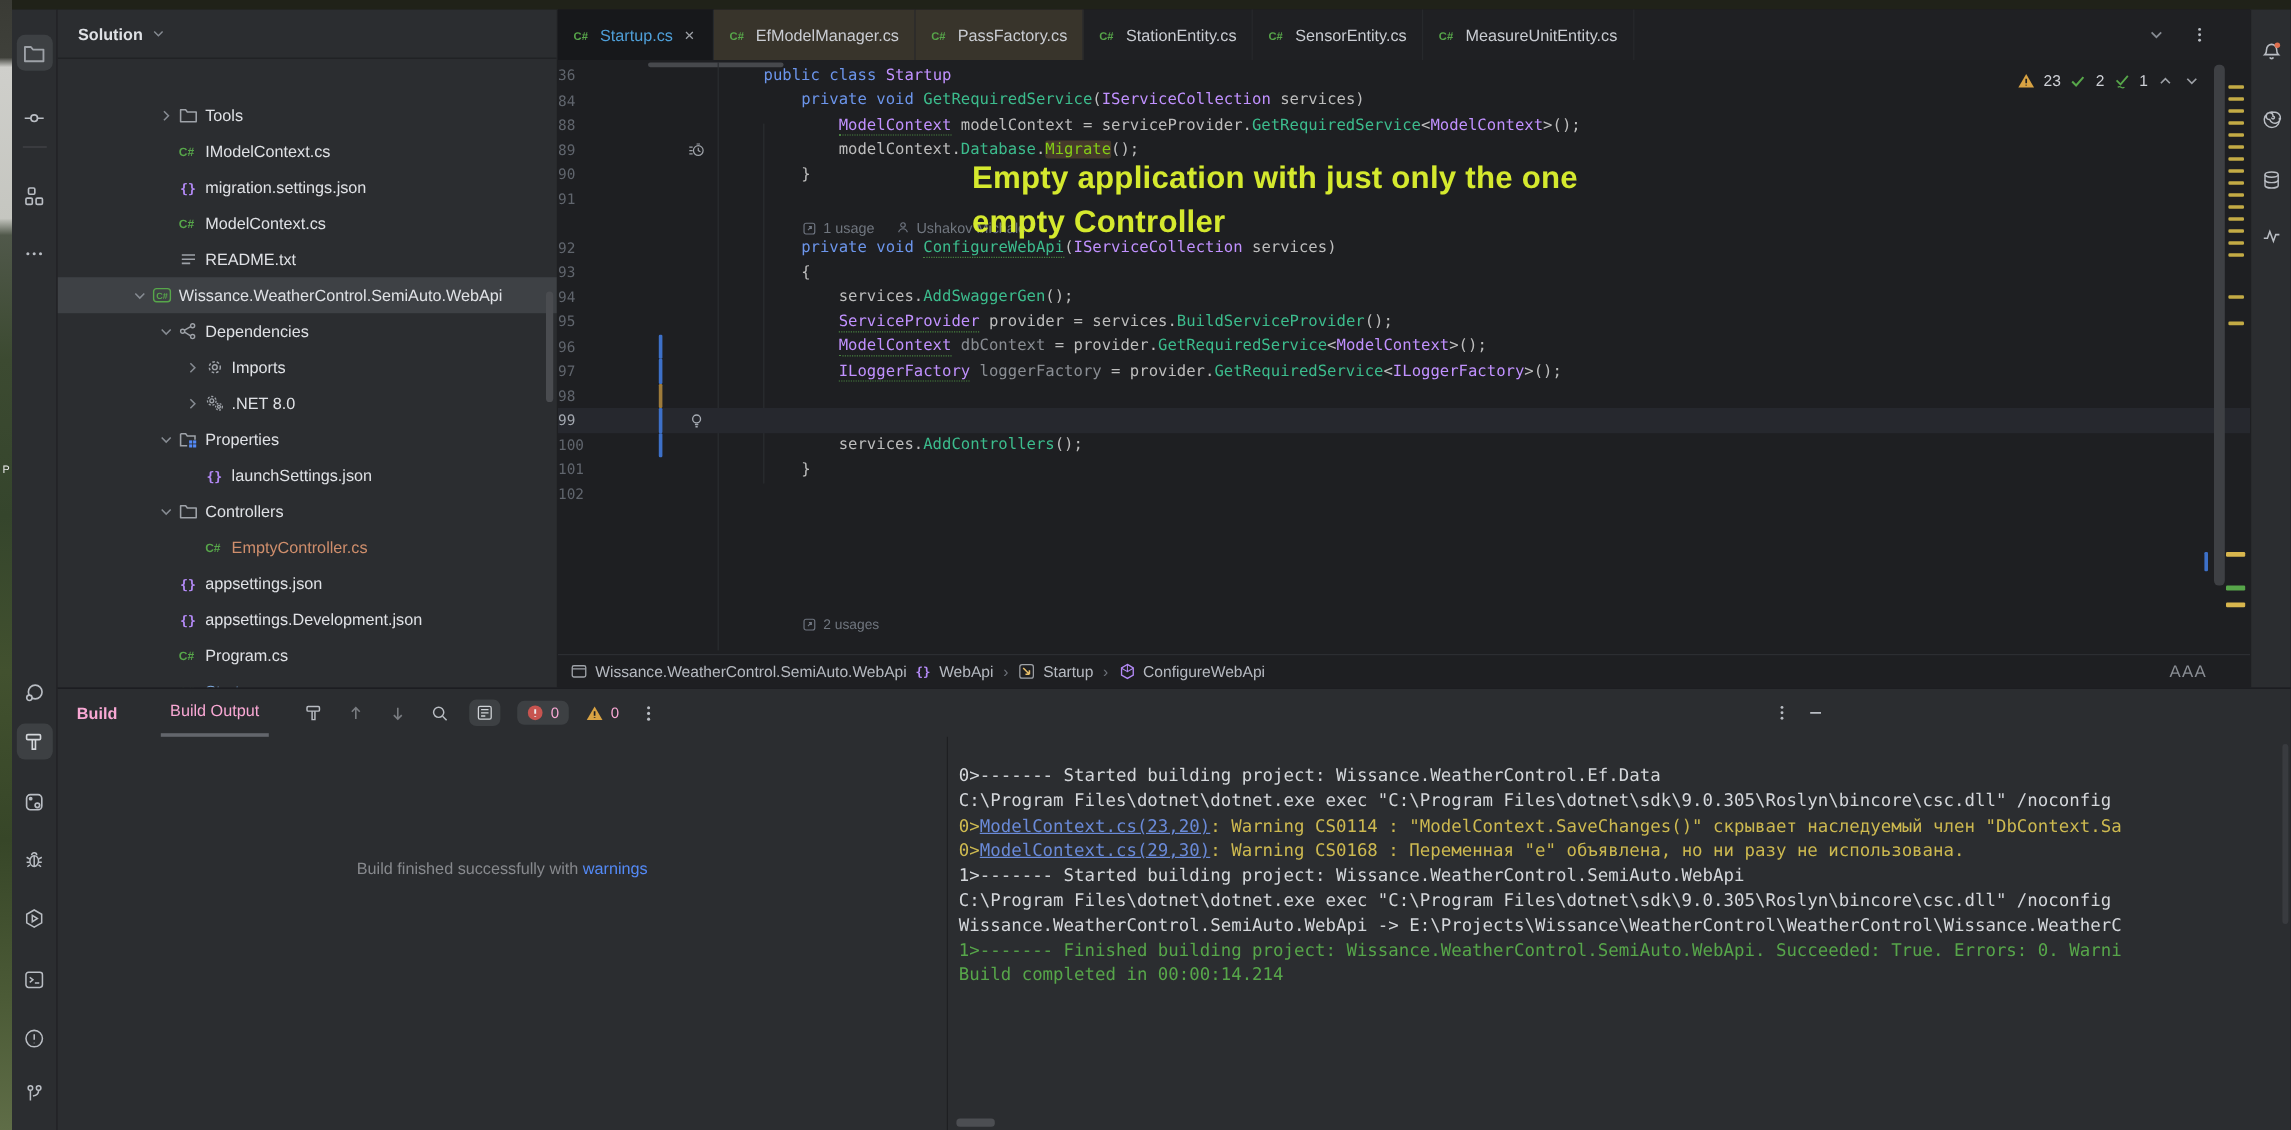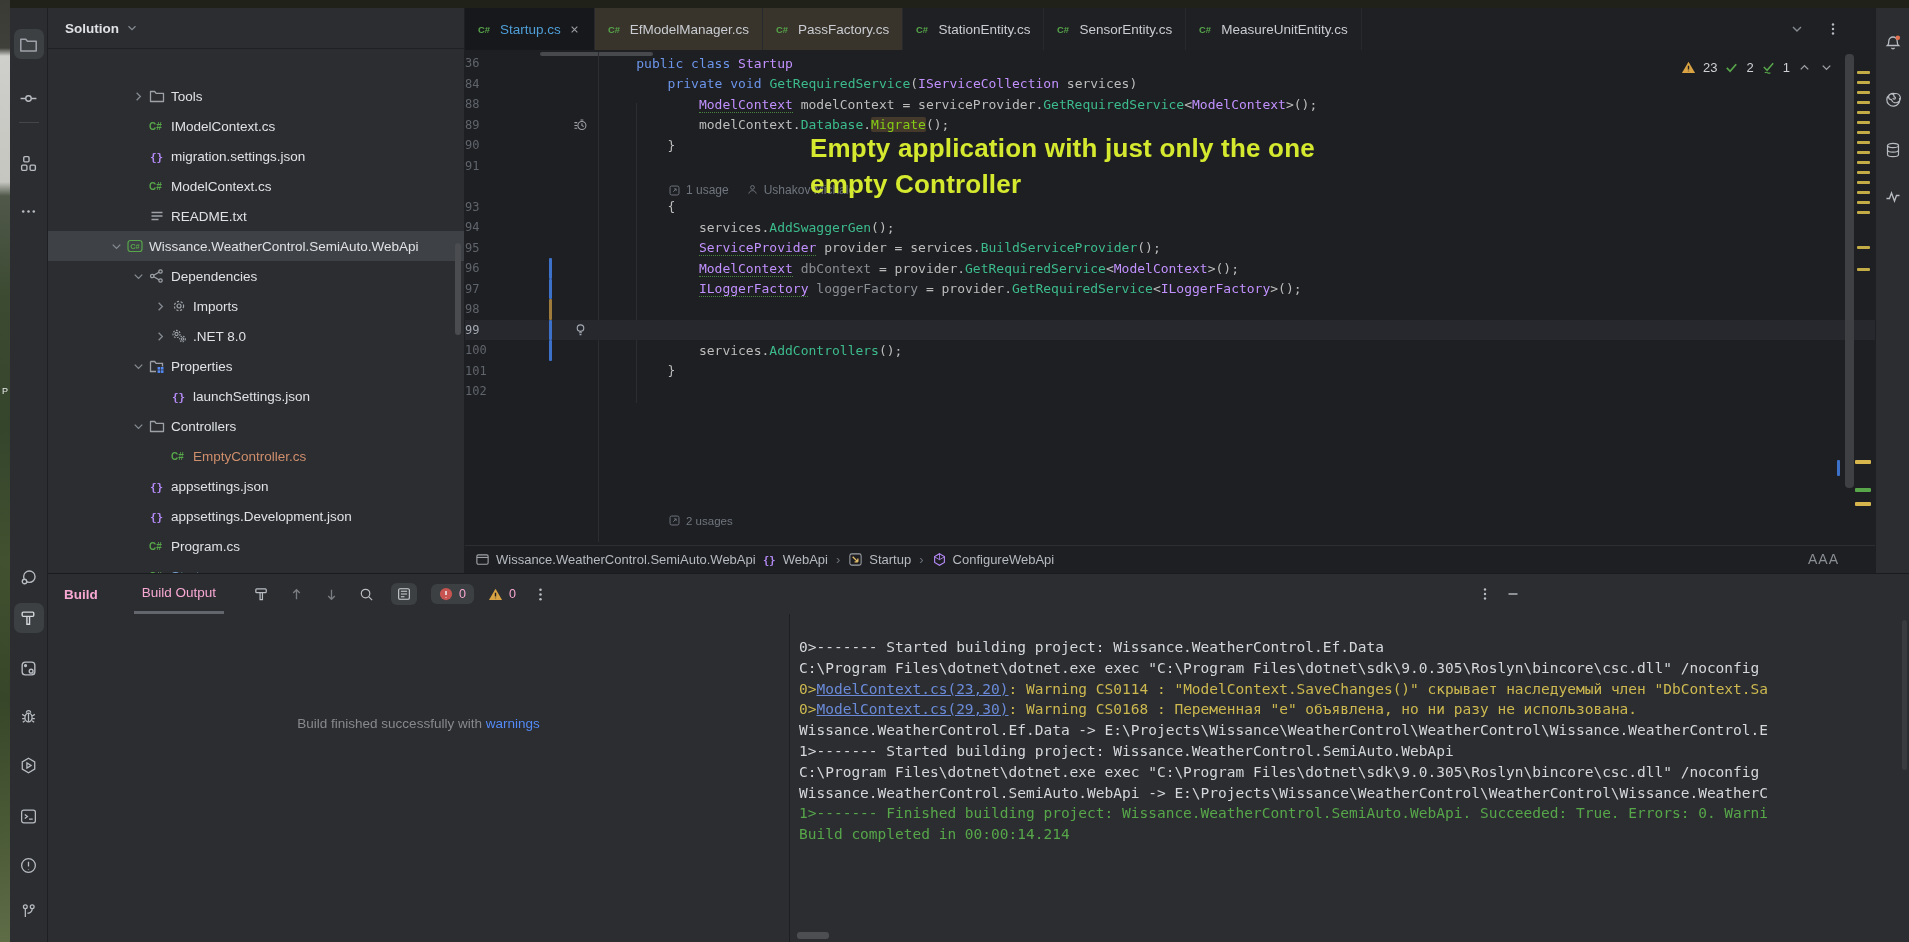--- a/index.html
+++ b/index.html
@@ -572,20 +572,25 @@
           <span>
             <svg viewBox="0 0 16 16" fill="none" stroke="#6f7580" stroke-width="1.2">
               <circle cx="8" cy="5.5" r="2.3"></circle>
               <path d="M3.5 13c.8-2.6 2.4-3.6 4.5-3.6s3.7 1 4.5 3.6"></path>
             </svg>
           </span>
           <span>Ushakov Michale *</span>
         </span>
       </div>
       <div class="crow">
+        <span class="lnum">92</span>
+        <span class="gico"></span>
+        <span class="ctext" style="padding-left: 8ch;"><span class="tk-kw">private </span><span class="tk-kw">void </span><span class="tk-mthu">ConfigureWebApi</span><span class="tk-pln">(</span><span class="tk-cls">IServiceCollection</span><span class="tk-pln"> services)</span></span>
+      </div>
+      <div class="crow">
         <span class="lnum">93</span>
         <span class="gico"></span>
         <span class="ctext" style="padding-left: 8ch;"><span class="tk-pln">{</span></span>
       </div>
       <div class="crow">
         <span class="lnum">94</span>
         <span class="gico"></span>
         <span class="ctext" style="padding-left: 12ch;"><span class="tk-pln">services.</span><span class="tk-mth">AddSwaggerGen</span><span class="tk-pln">();</span></span>
       </div>
       <div class="crow">
@@ -834,21 +839,20 @@
     <div class="b-msg">
       <span>Build finished successfully with </span><a class="b-link">warnings</a>
     </div>
   </div>
   <div class="console">
     <div id="console-lines">
         <div class="cline"><span class="c-plain">0&gt;------- Started building project: Wissance.WeatherControl.Ef.Data</span></div>
         <div class="cline"><span class="c-plain">C:\Program Files\dotnet\dotnet.exe exec "C:\Program Files\dotnet\sdk\9.0.305\Roslyn\bincore\csc.dll" /noconfig</span></div>
         <div class="cline"><span class="c-warn">0&gt;</span><span class="c-link">ModelContext.cs(23,20)</span><span class="c-warn">: Warning CS0114 : "ModelContext.SaveChanges()" скрывает наследуемый член "DbContext.Sa</span></div>
         <div class="cline"><span class="c-warn">0&gt;</span><span class="c-link">ModelContext.cs(29,30)</span><span class="c-warn">: Warning CS0168 : Переменная "e" объявлена, но ни разу не использована.</span></div>
-        <div class="cline"><span class="c-plain">Wissance.WeatherControl.Ef.Data -&gt; E:\Projects\Wissance\WeatherControl\WeatherControl\Wissance.WeatherControl.E</span></div>
         <div class="cline"><span class="c-plain">1&gt;------- Started building project: Wissance.WeatherControl.SemiAuto.WebApi</span></div>
         <div class="cline"><span class="c-plain">C:\Program Files\dotnet\dotnet.exe exec "C:\Program Files\dotnet\sdk\9.0.305\Roslyn\bincore\csc.dll" /noconfig</span></div>
         <div class="cline"><span class="c-plain">Wissance.WeatherControl.SemiAuto.WebApi -&gt; E:\Projects\Wissance\WeatherControl\WeatherControl\Wissance.WeatherC</span></div>
         <div class="cline"><span class="c-green">1&gt;------- Finished building project: Wissance.WeatherControl.SemiAuto.WebApi. Succeeded: True. Errors: 0. Warni</span></div>
         <div class="cline"><span class="c-green">Build completed in 00:00:14.214</span></div>
       </div>
     <div class="con-hscroll"></div>
     <div class="con-vscroll"></div>
   </div>
 </div>

